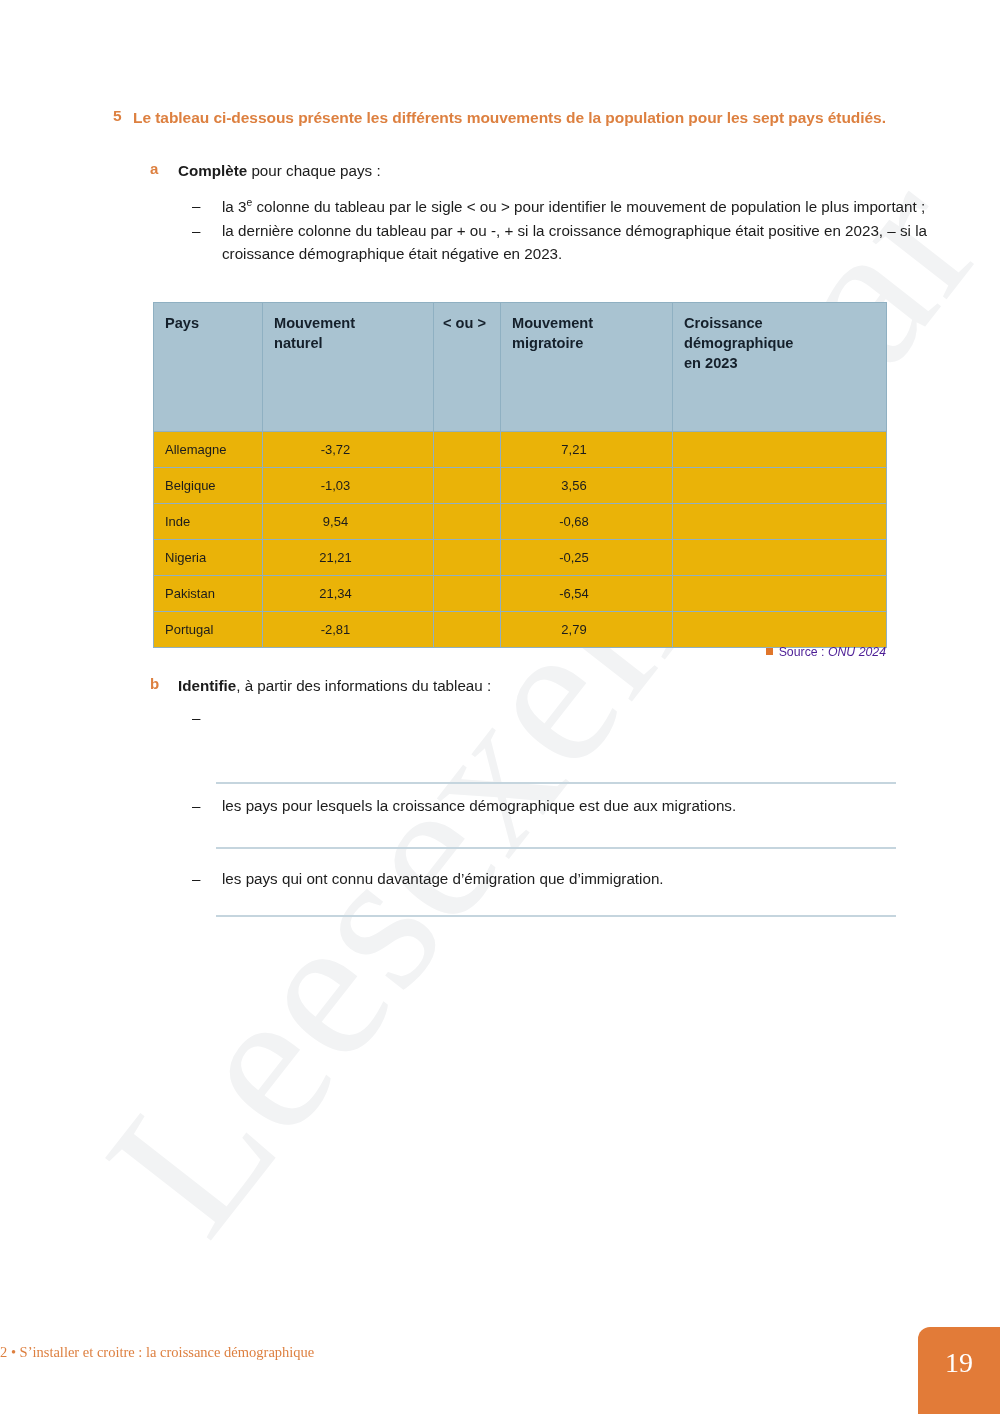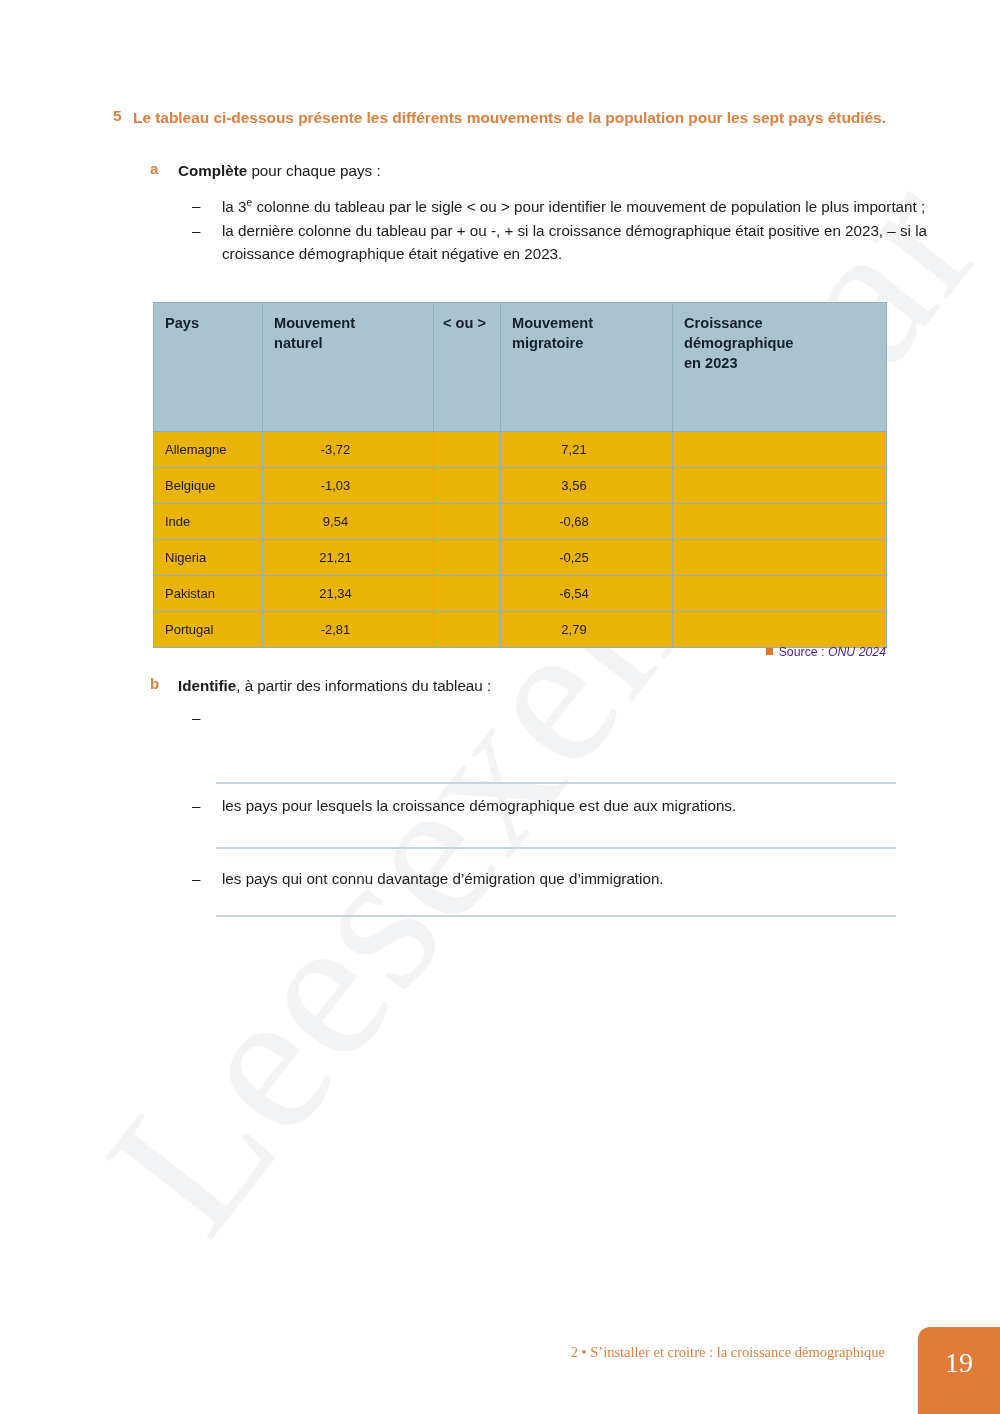--- a/index.html
+++ b/index.html
@@ -195,21 +195,21 @@
     height: 2px;
     background: #c5d5de;
   }
 
   
   #footer-text {
     position: absolute;
     left: 0;
     top: 1344px;
     width: 885px;
-    text-align: right;
+    text-align: left;
     font-family: "Liberation Serif", serif;
     font-size: 14.5px;
     color: #dd7f3f;
     white-space: nowrap;
   }
   #page-badge {
     position: absolute;
     left: 918px;
     top: 1327px;
     width: 82px;

